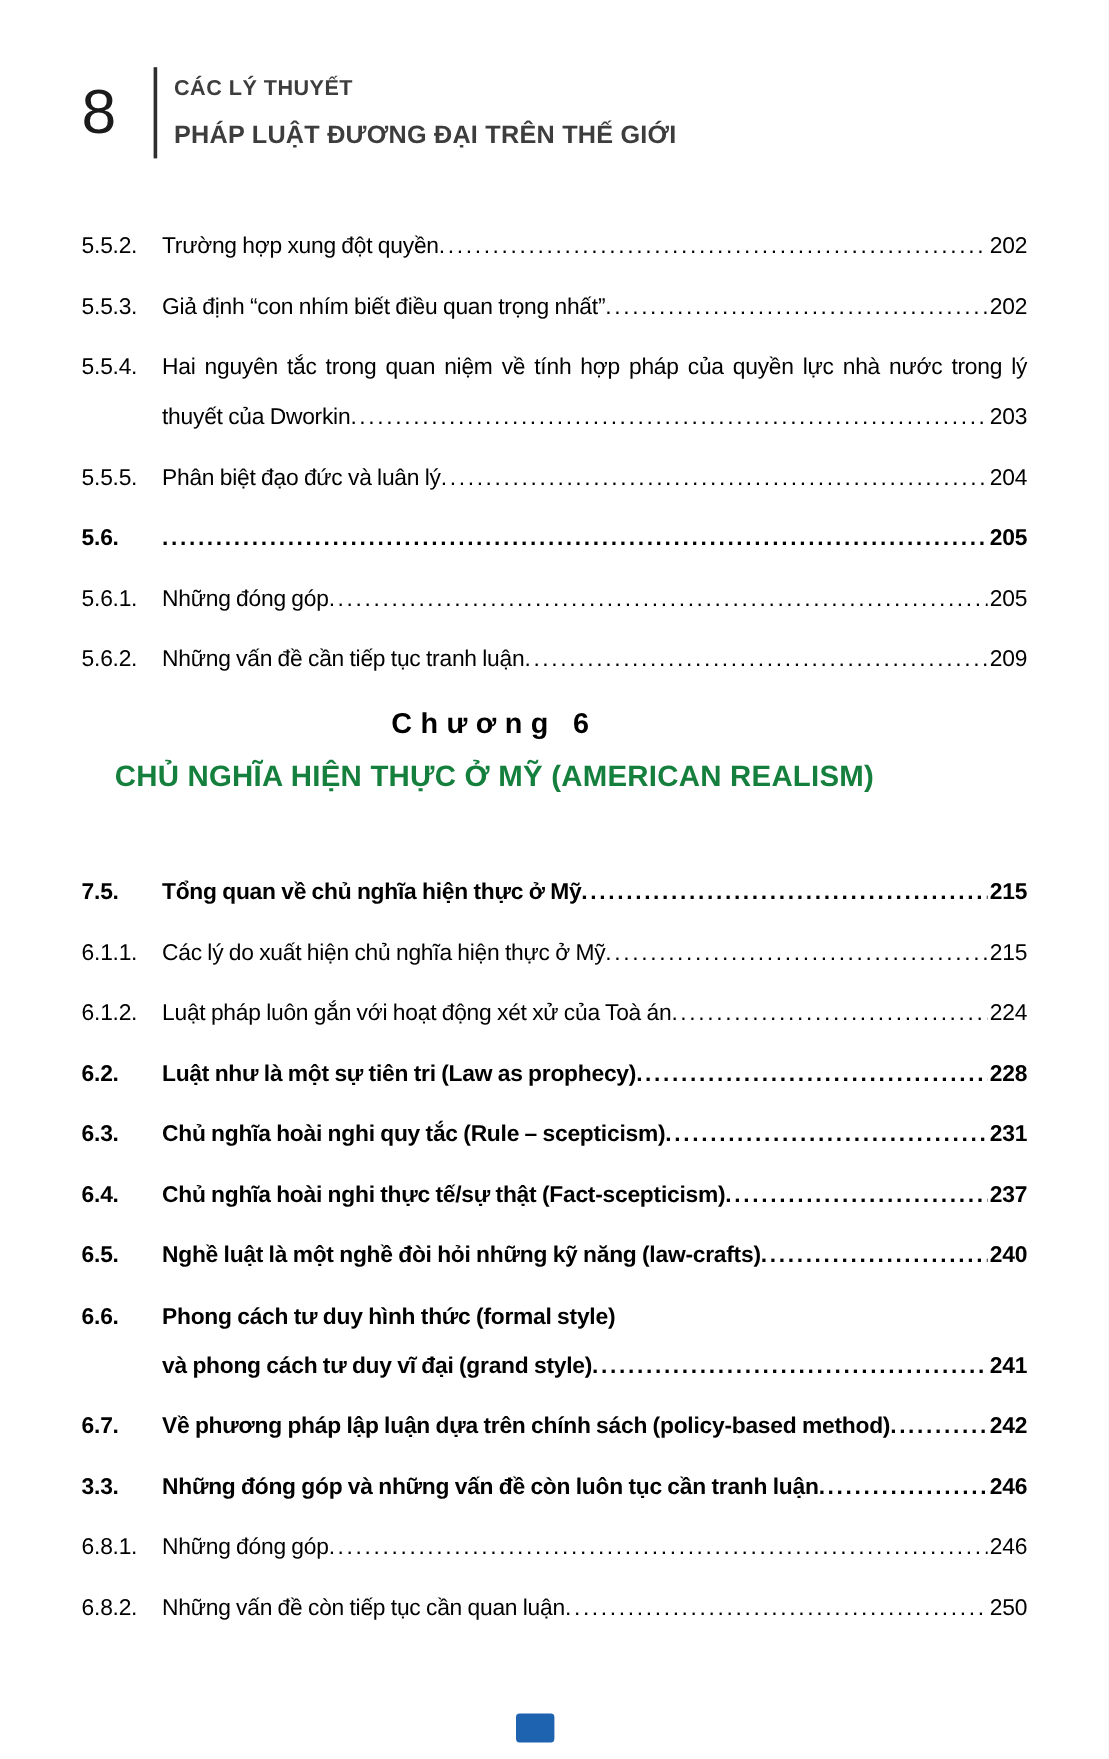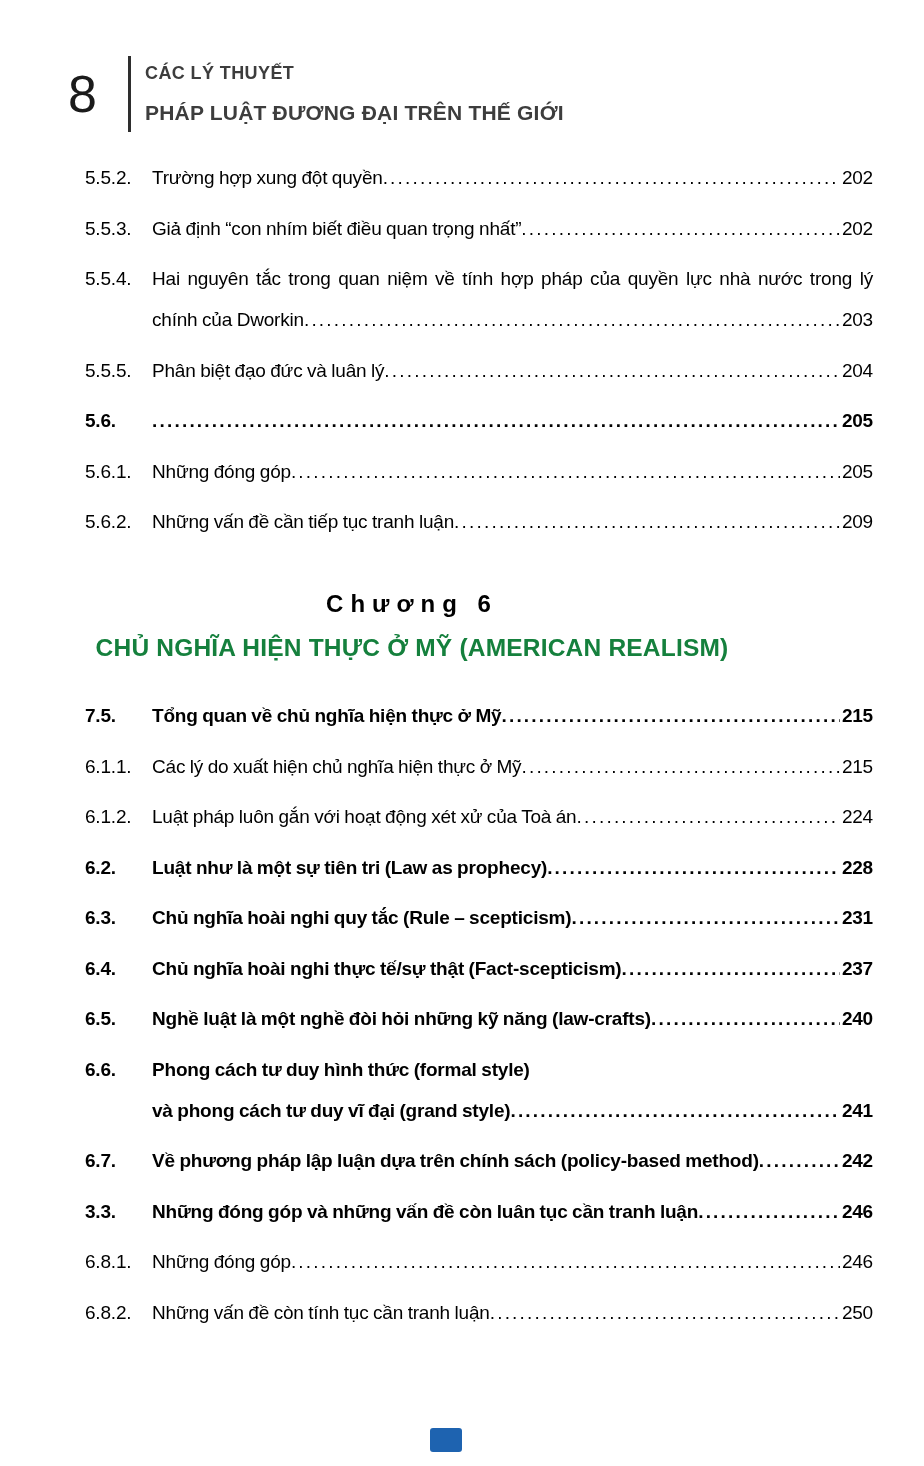--- a/index.html
+++ b/index.html
@@ -33,21 +33,21 @@
   .header-titles { display: flex; flex-direction: column; justify-content: center; }
   .header-title1 {
     font-weight: bold; font-size: 18px; color: #3d3d3d; letter-spacing: .4px;
   }
   .header-title2 {
     font-weight: bold; font-size: 21px; color: #3d3d3d; margin-top: 17px; letter-spacing: .2px;
   }
 
   
   .toc {
-    position: absolute; left: 85px; width: 788px;
+    position: absolute; left: 68px; width: 788px; margin-top: 28px;
   }
   #toc-top { top: 166px; }
   #toc-bottom { top: 704px; }
 
   .toc-entry {
     display: flex;
     font-size: 19px; line-height: 23px;
     letter-spacing: -0.2px; word-spacing: -0.5px;
     margin-bottom: 27.5px;
     color: #000;
@@ -127,21 +127,21 @@
             <span class="dots"></span>
             <span class="toc-page">202</span>
           </div>
         </div>
       </div>
       <div class="toc-entry">
         <span class="toc-num">5.5.4.</span>
         <div class="toc-body">
           <div class="toc-cont justify">Hai nguyên tắc trong quan niệm về tính hợp pháp của quyền lực nhà nước trong lý</div>
           <div class="toc-line">
-            <span class="toc-title">chính của Dworkin</span>
+            <span class="toc-title">thuyết của Dworkin</span>
             <span class="dots"></span>
             <span class="toc-page">203</span>
           </div>
         </div>
       </div>
       <div class="toc-entry">
         <span class="toc-num">5.5.5.</span>
         <div class="toc-body">
           <div class="toc-line">
             <span class="toc-title">Phân biệt đạo đức và luân lý</span>
@@ -275,41 +275,41 @@
             <span class="toc-title">Về phương pháp lập luận dựa trên chính sách (policy-based method) </span>
             <span class="dots"></span>
             <span class="toc-page">242</span>
           </div>
         </div>
       </div>
       <div class="toc-entry bold">
         <span class="toc-num">3.3.</span>
         <div class="toc-body">
           <div class="toc-line">
-            <span class="toc-title">Những đóng góp và những vấn đề còn luân tục cần tranh luận </span>
+            <span class="toc-title">Những đóng góp và những vấn đề còn luôn tục cần tranh luận </span>
             <span class="dots"></span>
             <span class="toc-page">246</span>
           </div>
         </div>
       </div>
       <div class="toc-entry">
         <span class="toc-num">6.8.1.</span>
         <div class="toc-body">
           <div class="toc-line">
             <span class="toc-title">Những đóng góp</span>
             <span class="dots"></span>
             <span class="toc-page">246</span>
           </div>
         </div>
       </div>
       <div class="toc-entry">
         <span class="toc-num">6.8.2.</span>
         <div class="toc-body">
           <div class="toc-line">
-            <span class="toc-title">Những vấn đề còn tính tục cần tranh luận</span>
+            <span class="toc-title">Những vấn đề còn tiếp tục cần quan luận</span>
             <span class="dots"></span>
             <span class="toc-page">250</span>
           </div>
         </div>
       </div>
     </div>
 
   <div class="footer-mark" style="background: rgb(30, 99, 176);"></div>
 
 </div>

